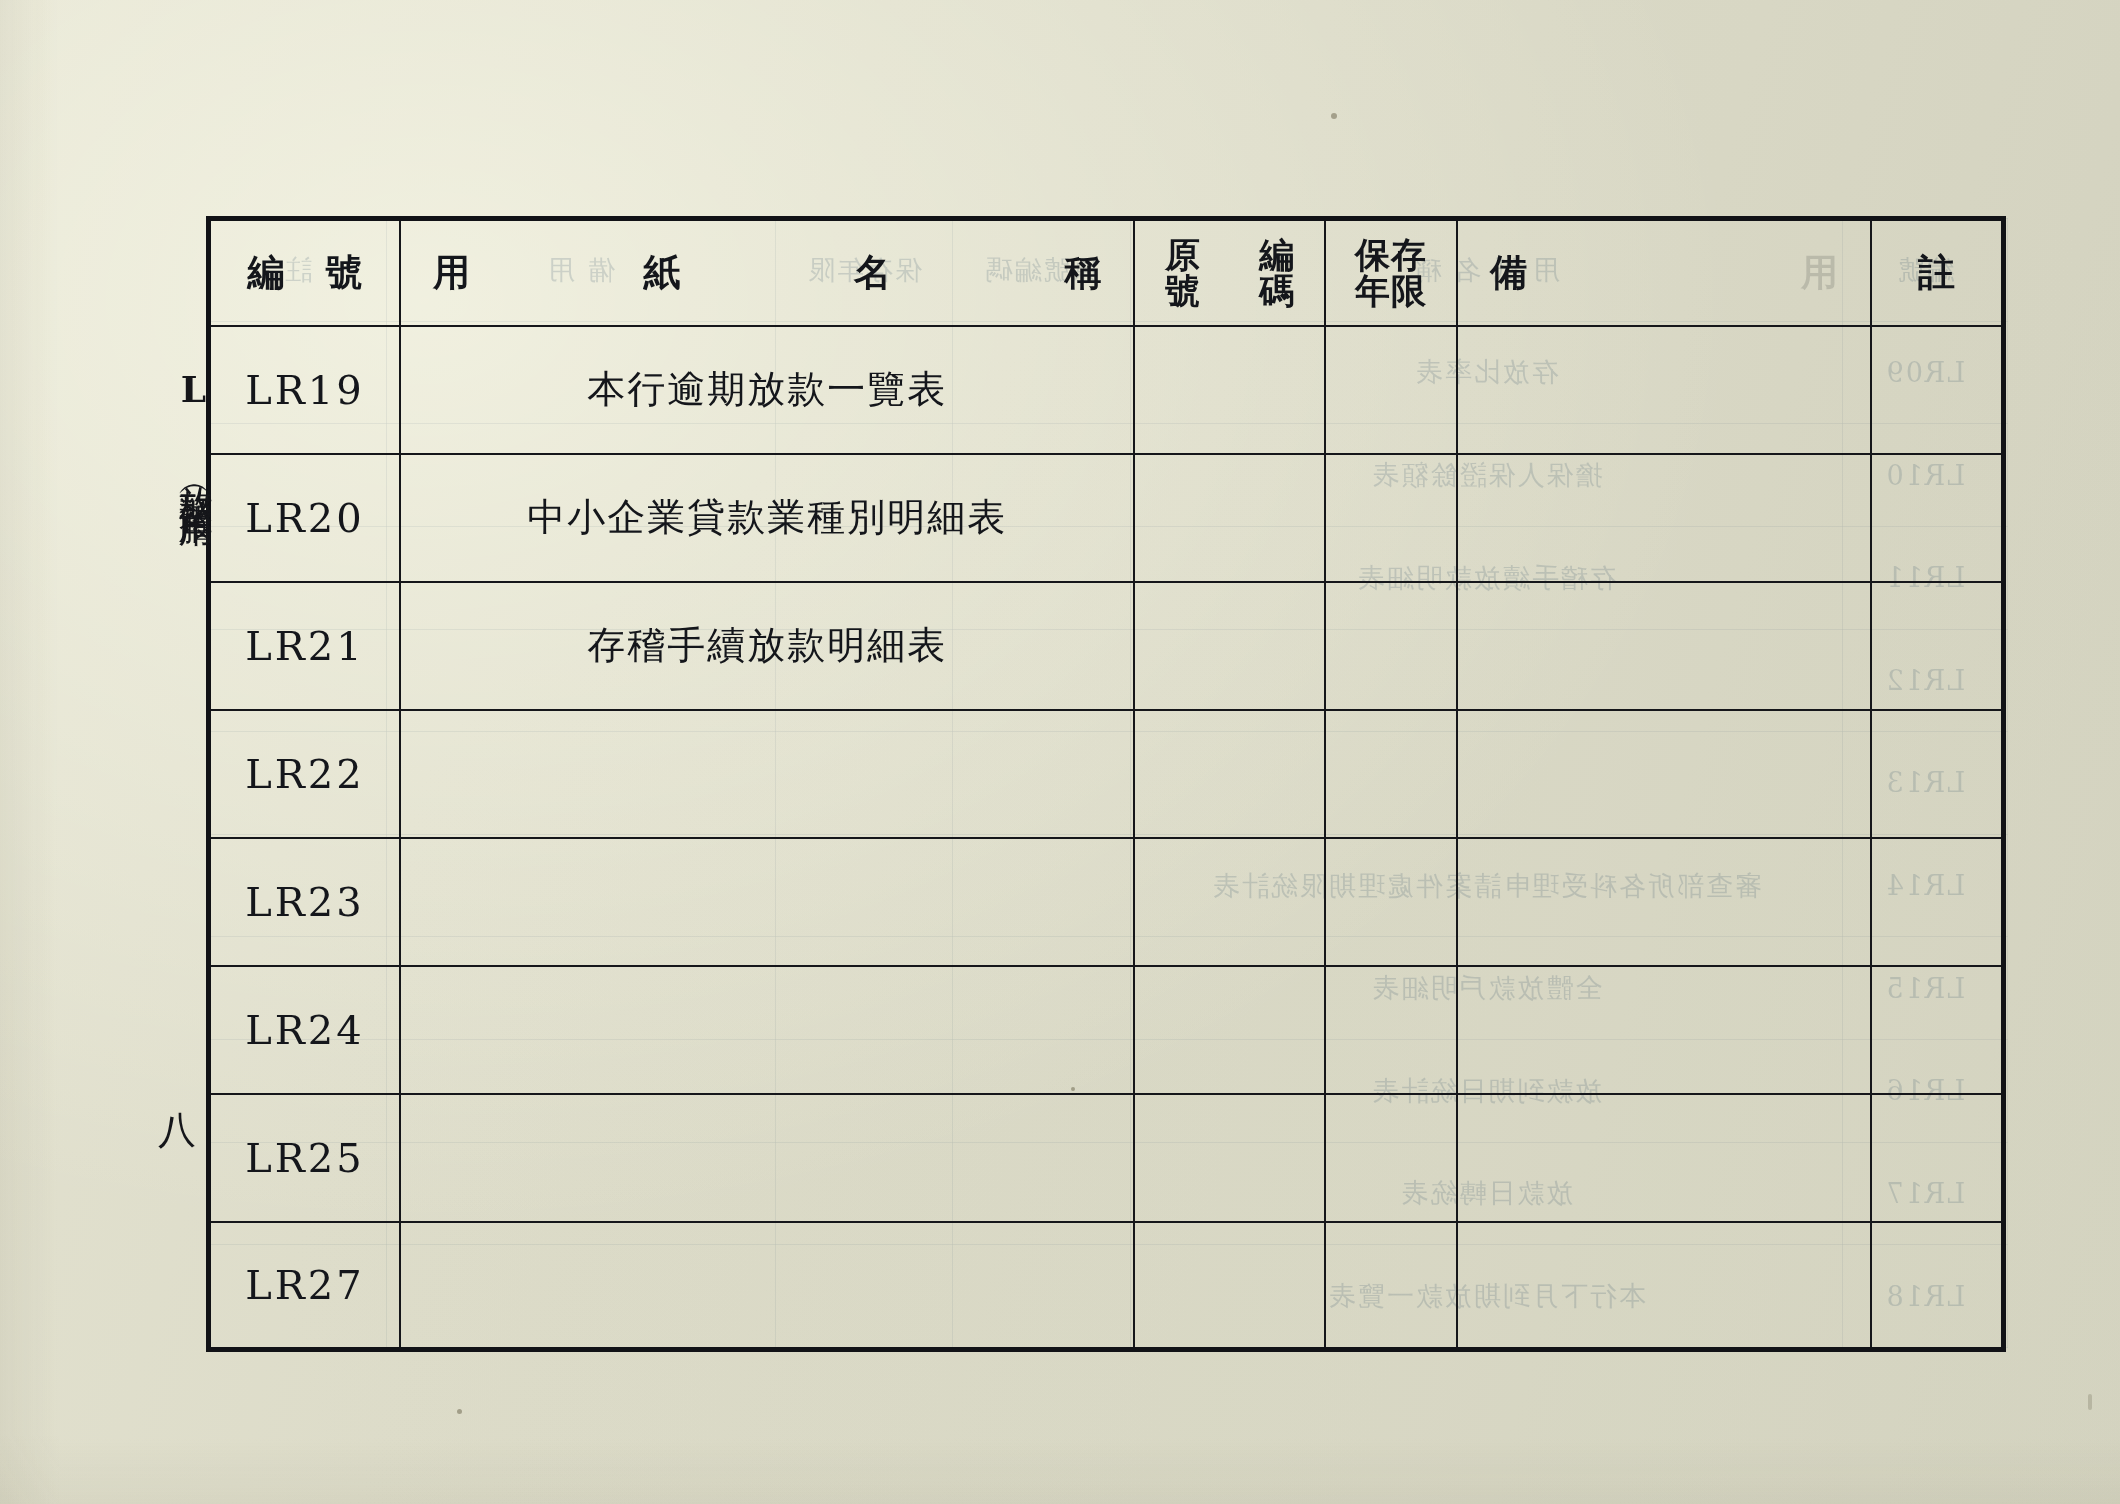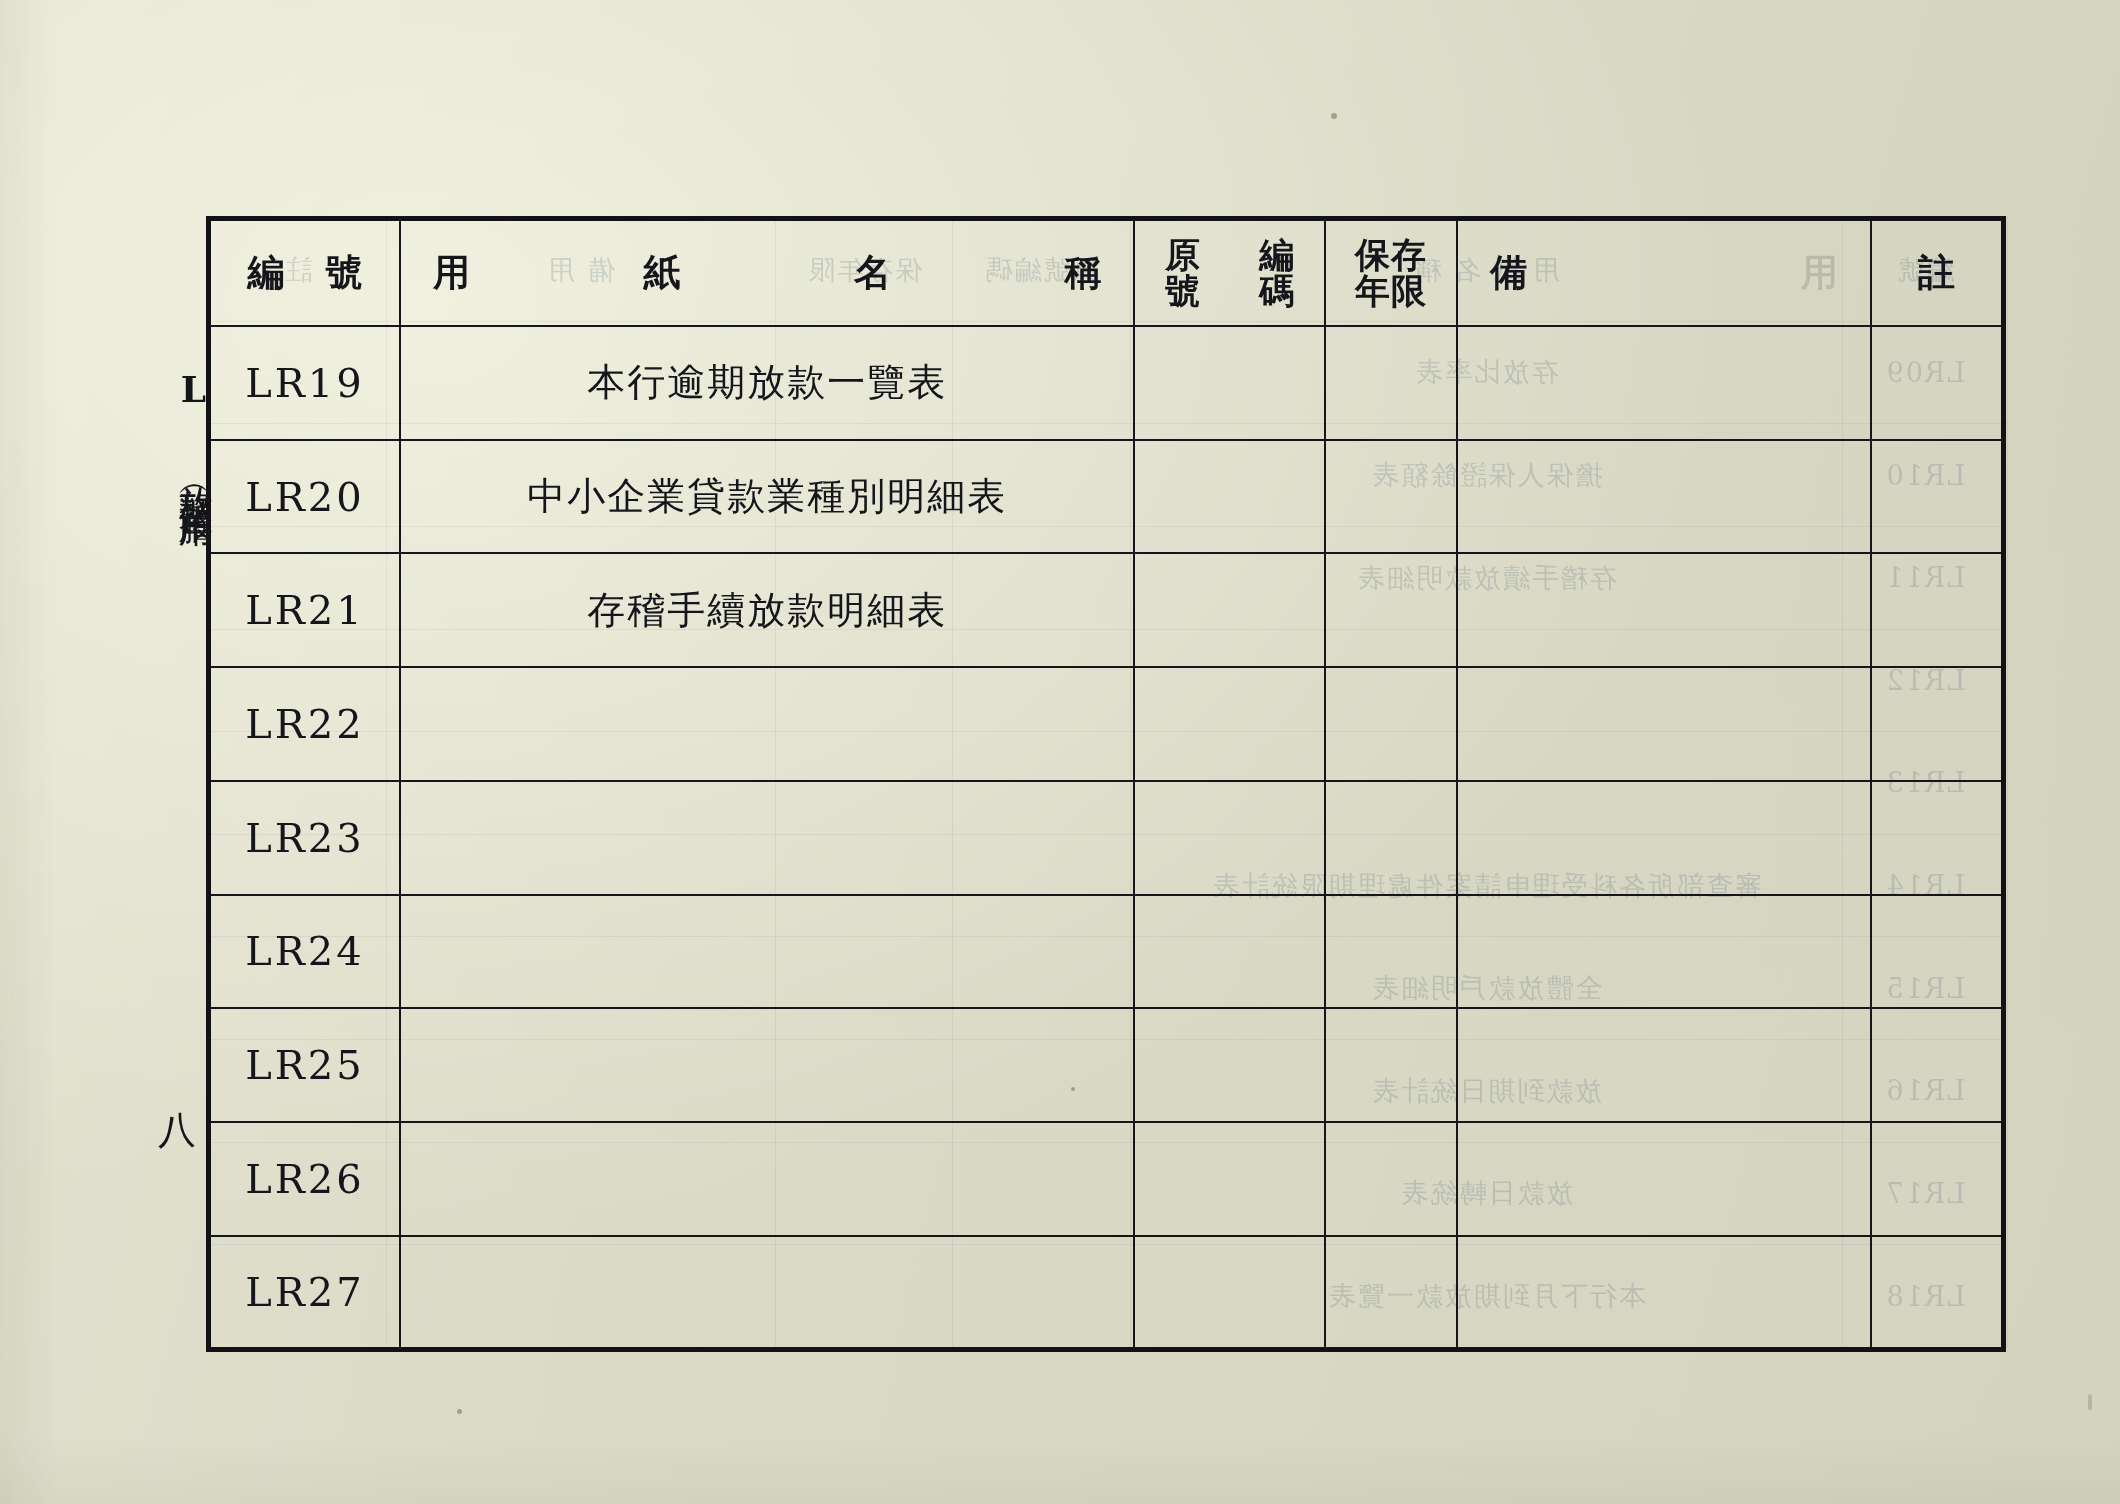--- a/index.html
+++ b/index.html
@@ -417,28 +417,20 @@
       </tr>
       <tr>
         <td class="cell-no">LR25</td>
         <td class="cell-name"></td>
         <td class="blank"></td>
         <td class="blank"></td>
         <td class="blank"></td>
         <td class="blank"></td>
       </tr>
       <tr>
-        <td class="cell-no">LR26</td>
-        <td class="cell-name"></td>
-        <td class="blank"></td>
-        <td class="blank"></td>
-        <td class="blank"></td>
-        <td class="blank"></td>
-      </tr>
-      <tr>
         <td class="cell-no">LR27</td>
         <td class="cell-name"></td>
         <td class="blank"></td>
         <td class="blank"></td>
         <td class="blank"></td>
         <td class="blank"></td>
       </tr>
     </tbody>
   </table>
 </div>

